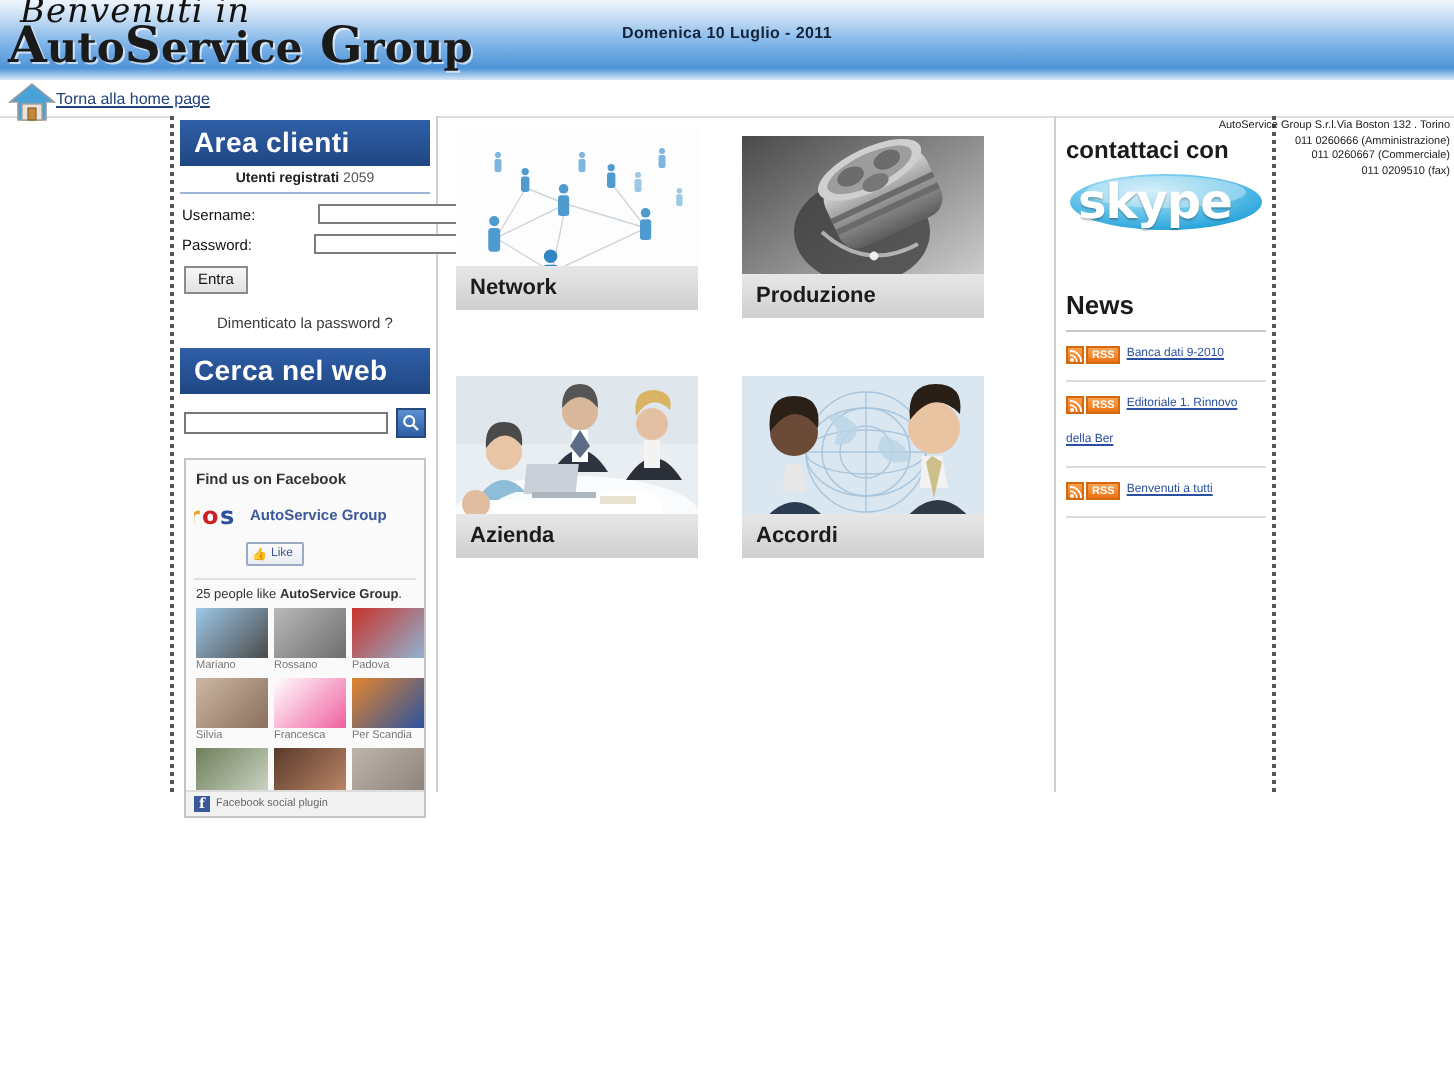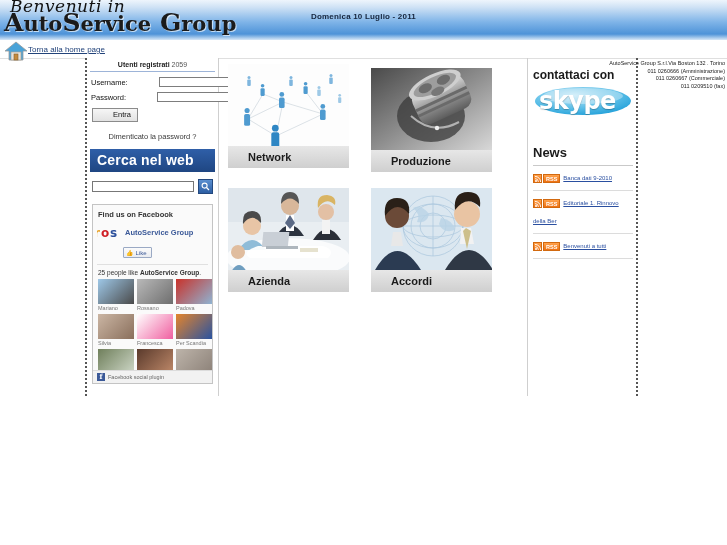--- a/index.html
+++ b/index.html
@@ -125,21 +125,21 @@
     font-size: 7px;
     border: 1px solid #7d7d7d;
     background: #fff;
     padding: 0 1px;
     box-sizing: border-box;
     font-family: "Liberation Sans", sans-serif;
   }
   .btn-entra {
     margin: 6px 0 0 5px;
     font-size: 7.5px;
-    padding: 1px 6px 2px 20px;
+    padding: 1px 6px 2px 6px;
     background: linear-gradient(to bottom,#f6f6f6,#e2e2e2);
     border: 1px solid #8b8b8b;
     color: #111;
     font-family: "Liberation Sans", sans-serif;
     cursor: pointer;
   }
   .forgot {
     text-align: center;
     font-size: 7.5px;
     color: #3a3a3a;
@@ -258,27 +258,27 @@
     box-sizing: border-box;
   }
   .tile {
     position: absolute;
     width: 121px; height: 104px;
     overflow: hidden;
     cursor: pointer;
   }
   .tile .pic { position: absolute; left: 0; top: 0; width: 121px; height: 82px; }
   .tile .cap {
-    position: absolute; left: 0; bottom: 0;
+    position: absolute; left: 0; bottom: 13px;
     width: 121px; height: 22px;
     background: linear-gradient(to bottom,#e7e7e7,#cfcfcf);
     font-size: 11px; font-weight: bold;
     color: #1b1b1b;
     line-height: 22px;
-    padding-left: 20px;
+    padding-left: 7px;
     box-sizing: border-box;
     margin-top: 16px;
   }
   .tile.rounded .pic, .tile.rounded .cap { border-radius: 0; }
   .tile.r1 { left: 9px;  top: 6px; }
   .tile.r2 { left: 152px; top: 10px; }
   .tile.r3 { left: 9px;  top: 130px; }
   .tile.r4 { left: 152px; top: 130px; }
 
   
@@ -377,20 +377,21 @@
         <rect x="10" y="14" width="4" height="6" fill="#c38a3e" stroke="#8a5f27" stroke-width="0.6"></rect>
       </svg>
     </span>
     <a class="home-link" href="#">Torna alla home page</a>
   </div>
 
   <div class="main">
 
     <div class="col-left">
 
+      <div class="panel-title">Area clienti</div>
       <div class="reg-line">
         <b>Utenti registrati</b>
         <span class="reg-count">2059</span>
       </div>
 
       <div class="form-row">
         <label>Username:</label>
         <input type="text" value="" style="">
       </div>
       <div class="form-row">

